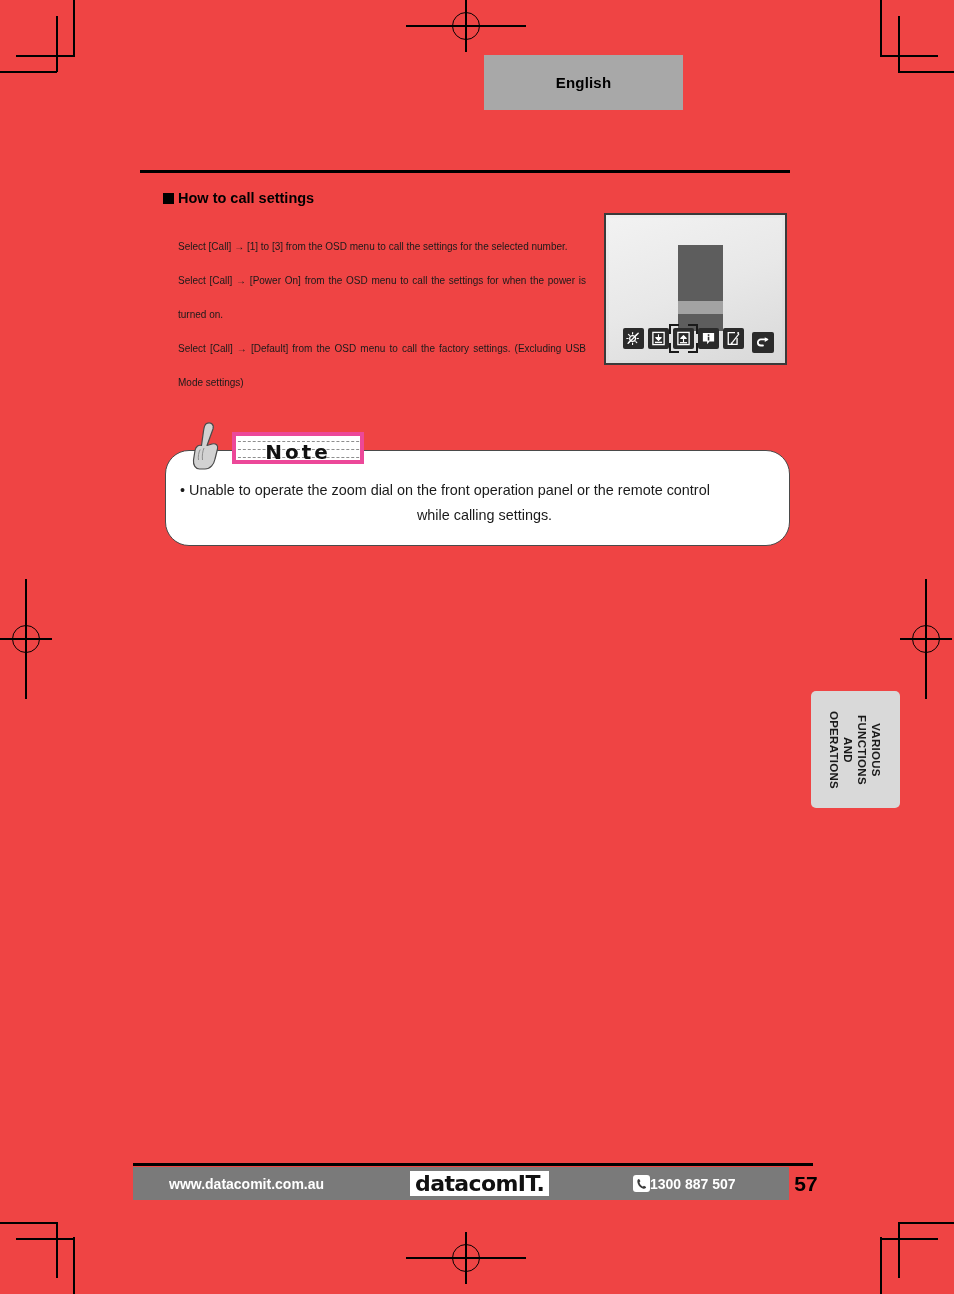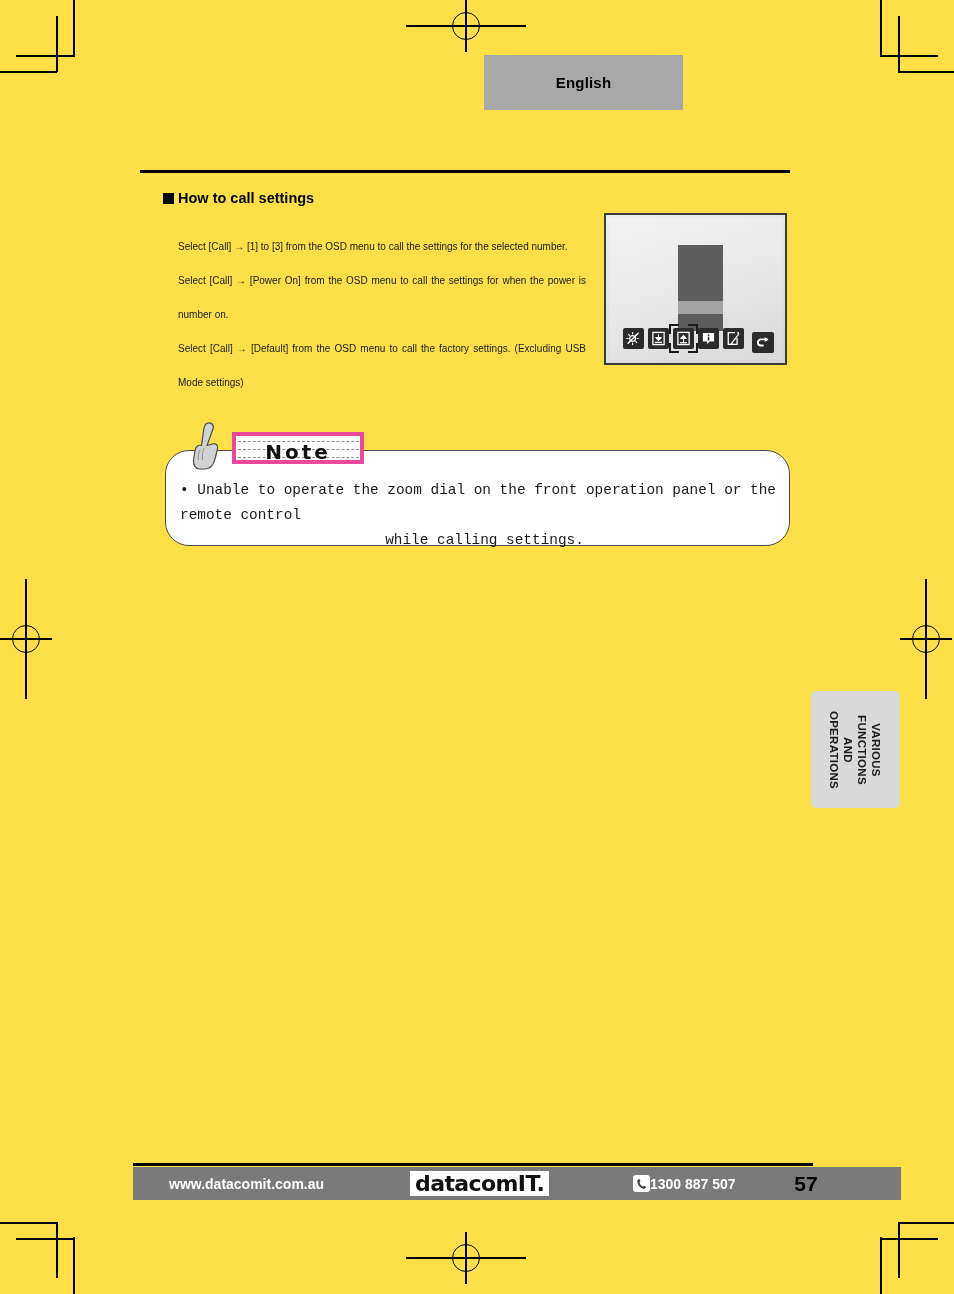--- a/index.html
+++ b/index.html
@@ -9,21 +9,21 @@
   }
   body {
     font-family: "Liberation Sans", sans-serif;
     -webkit-font-smoothing: antialiased;
   }
   #page {
     position: relative;
     width: 954px;
     height: 1294px;
     overflow: hidden;
-    background: #fde047;
+    background: #ef4444;
   }
 
   
   .cropline { position: absolute; background: #000; }
   .reg {
     position: absolute;
     width: 52px; height: 52px;
   }
   .reg .rh { position:absolute; left:0; top:25px; width:52px; height:1.5px; background:#000; }
   .reg .rv { position:absolute; top:0; left:25px; width:1.5px; height:52px; background:#000; }
@@ -201,21 +201,20 @@
     left: 186px; top: 419px;
     width: 44px; height: 56px;
   }
   .note-body {
     position: absolute;
     left: 180px; top: 478px;
     width: 596px;
     font-size: 14.4px;
     line-height: 25px;
     color: #1a1a1a;
-    font-family: Liberation Mono, monospace;
   }
   .note-body .bullet-row {
     display: block;
     text-align: justify;
     text-justify: inter-word;
   }
   .note-body .cont { display:block; padding-left: 13px; text-align:center; }
   .note-dot { }
 
   
@@ -243,21 +242,21 @@
   
   .footer-rule {
     position: absolute;
     left: 133px; top: 1163px;
     width: 680px; height: 2.5px;
     background: #000;
   }
   .footer-bar {
     position: absolute;
     left: 133px; top: 1167px;
-    width: 768px; height: 33px;
+    width: 656px; height: 33px;
     background: #7a7a7a;
   }
   .footer-url {
     position: absolute;
     left: 36px; top: 0; height: 33px;
     display: flex; align-items: center;
     color: #fff;
     font-size: 14px;
     font-weight: bold;
   }
@@ -354,21 +353,21 @@
 
   <div class="top-rule"></div>
 
   <div class="section-head">
     <span class="sq-bullet"></span>
     <span>How to call settings</span>
   </div>
 
   <div class="body-col">
     <p>Select [Call] → [1] to [3] from the OSD menu to call the settings for the selected number.</p>
-    <p>Select [Call] → [Power On] from the OSD menu to call the settings for when the power is number on.</p>
+    <p>Select [Call] → [Power On] from the OSD menu to call the settings for when the power is turned on.</p>
     <p>Select [Call] → [Default] from the OSD menu to call the factory settings. (Excluding USB Mode settings)</p>
   </div>
 
   <div class="osd-figure">
     <div class="osd-inner">
       <div class="osd-bar-top"></div>
       <div class="osd-bar-mid"></div>
       <div class="osd-bar-bot"></div>
 
       <div class="osd-iconbar">

